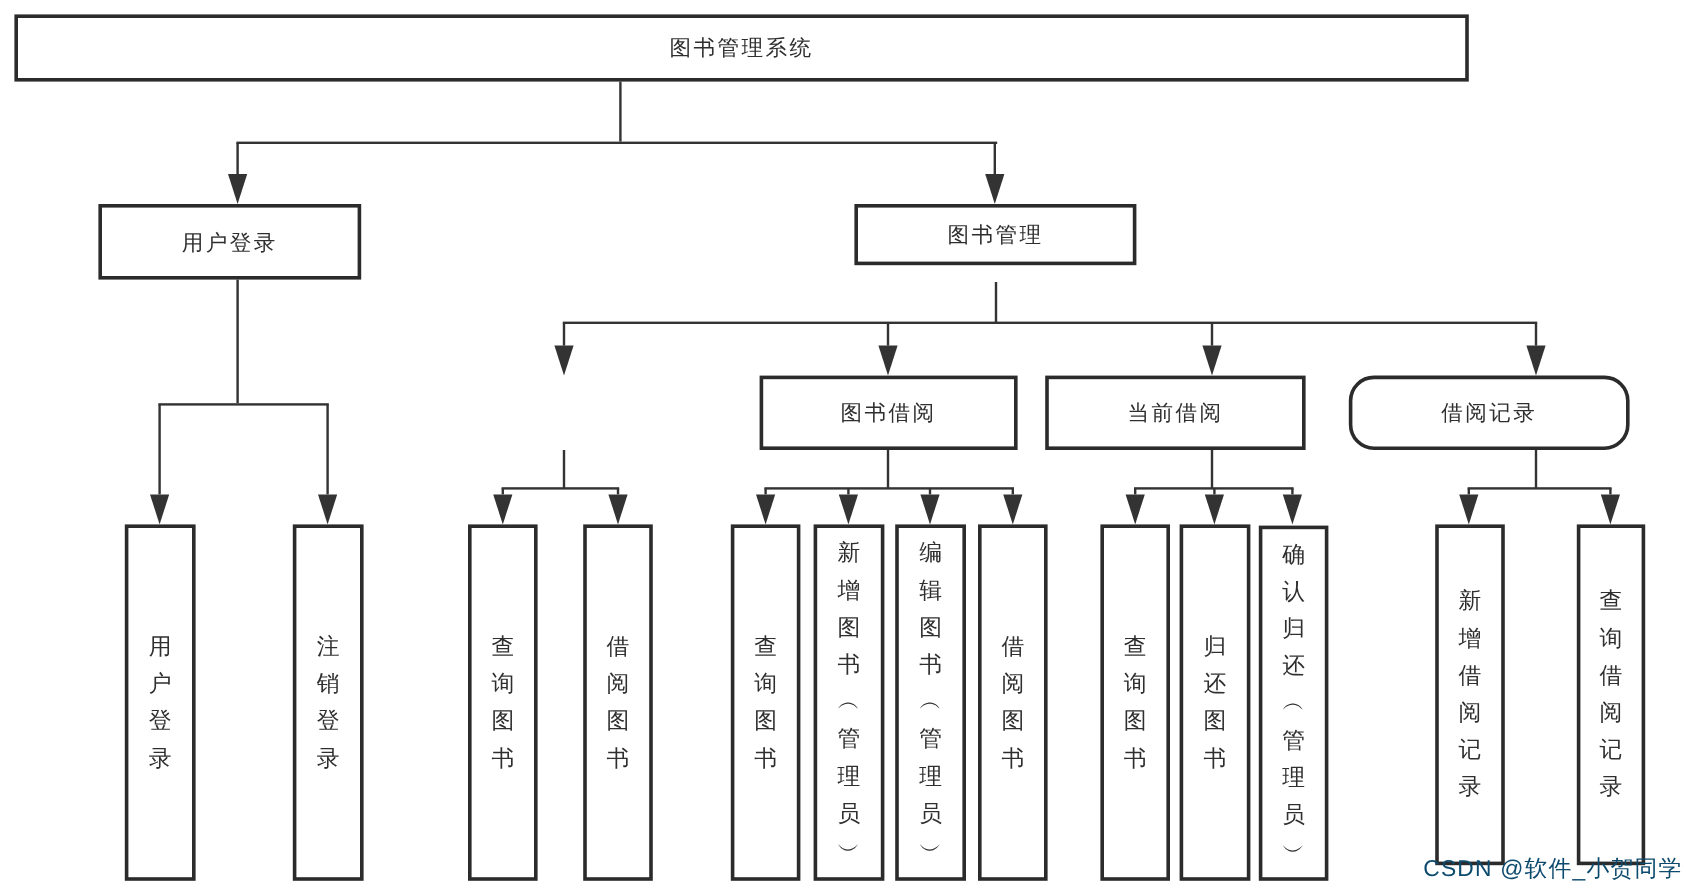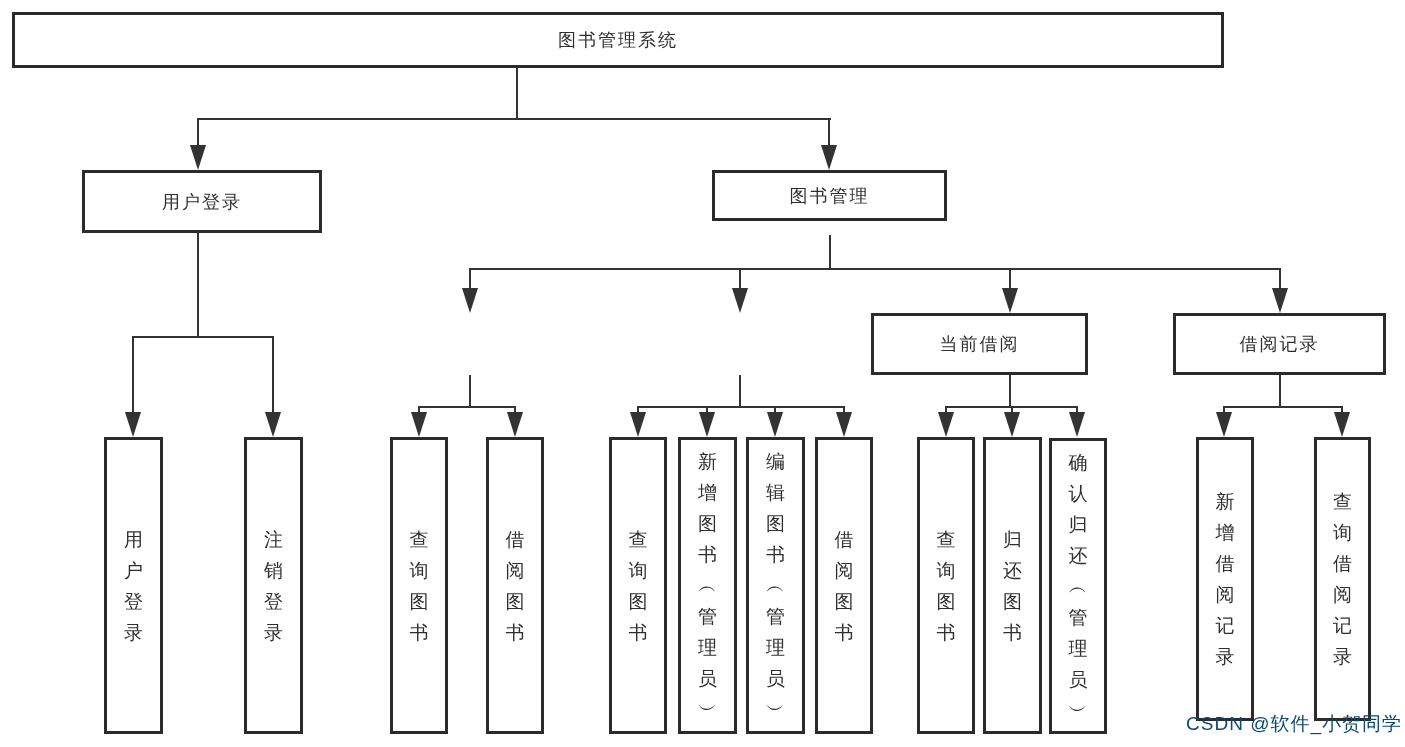--- a/index.html
+++ b/index.html
@@ -49,43 +49,46 @@
 
   <div class="box" style="left:12px;top:12px;width:1212px;height:56px;">
     <span>图书管理系统</span>
   </div>
 
   <div class="vline" style="left:516px;top:68px;height:50px;"></div>
   <div class="hline" style="left:197px;top:118px;width:634px;"></div>
   <div class="varrow" style="left:197px;top:119px;height:26px;"></div>
   <div class="varrow" style="left:828px;top:119px;height:26px;"></div>
 
-  <div class="box" style="left:82px;top:170px;width:240px;height:63px;">
+  <div class="box" style="left:82px;top:170px;width:219px;height:63px;">
     <span>用户登录</span>
   </div>
   <div class="box" style="left:712px;top:170px;width:235px;height:51px;text-align:center;">
     <span>图书管理</span>
   </div>
 
   <div class="vline" style="left:197px;top:233px;height:103px;"></div>
   <div class="hline" style="left:132px;top:336px;width:142px;"></div>
   <div class="varrow" style="left:132px;top:337px;height:75px;"></div>
   <div class="varrow" style="left:272px;top:337px;height:75px;"></div>
 
   <div class="vline" style="left:829px;top:235px;height:34px;"></div>
   <div class="hline" style="left:469px;top:268px;width:812px;"></div>
   <div class="varrow" style="left:469px;top:269px;height:19px;"></div>
   <div class="varrow" style="left:739px;top:269px;height:19px;"></div>
   <div class="varrow" style="left:1009px;top:269px;height:19px;"></div>
   <div class="varrow" style="left:1279px;top:269px;height:19px;"></div>
 
+  <div class="box" style="left:633px;top:313px;width:215px;height:62px;">
+    <span>图书借阅</span>
+  </div>
   <div class="box" style="left:871px;top:313px;width:217px;height:62px;">
     <span>当前借阅</span>
   </div>
-  <div class="box" style="left:1173px;top:313px;width:213px;height:62px;">
+  <div class="box" style="left:1124px;top:313px;width:234px;height:62px;border-radius:21px;">
     <span>借阅记录</span>
   </div>
 
   <div class="vline" style="left:469px;top:375px;height:32px;"></div>
   <div class="hline" style="left:418px;top:406px;width:98px;"></div>
   <div class="varrow" style="left:418px;top:407px;height:5px;"></div>
   <div class="varrow" style="left:514px;top:407px;height:5px;"></div>
 
   <div class="vline" style="left:739px;top:375px;height:32px;"></div>
   <div class="hline" style="left:637px;top:406px;width:208px;"></div>

